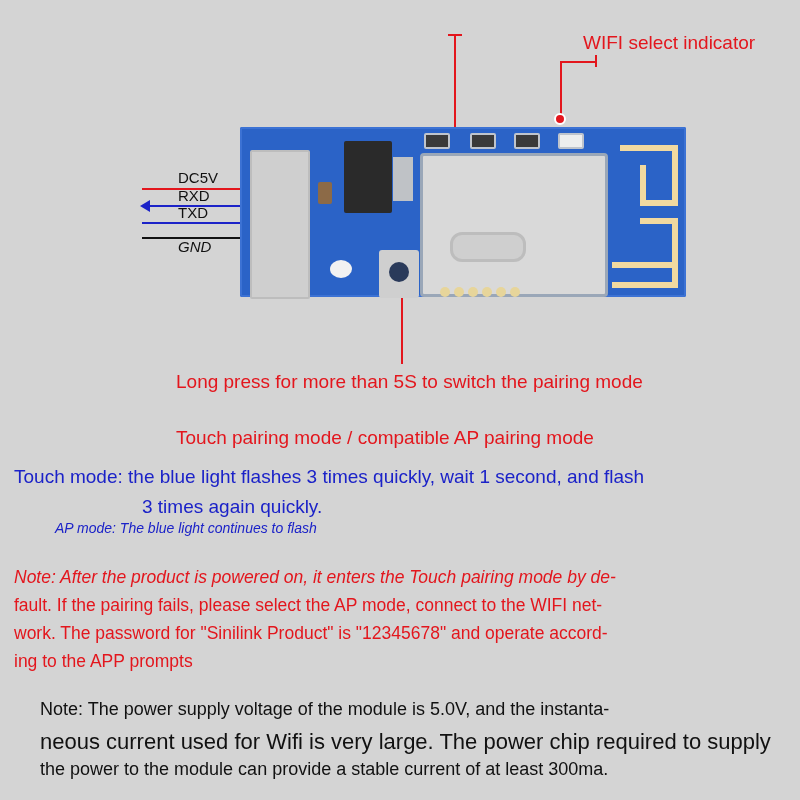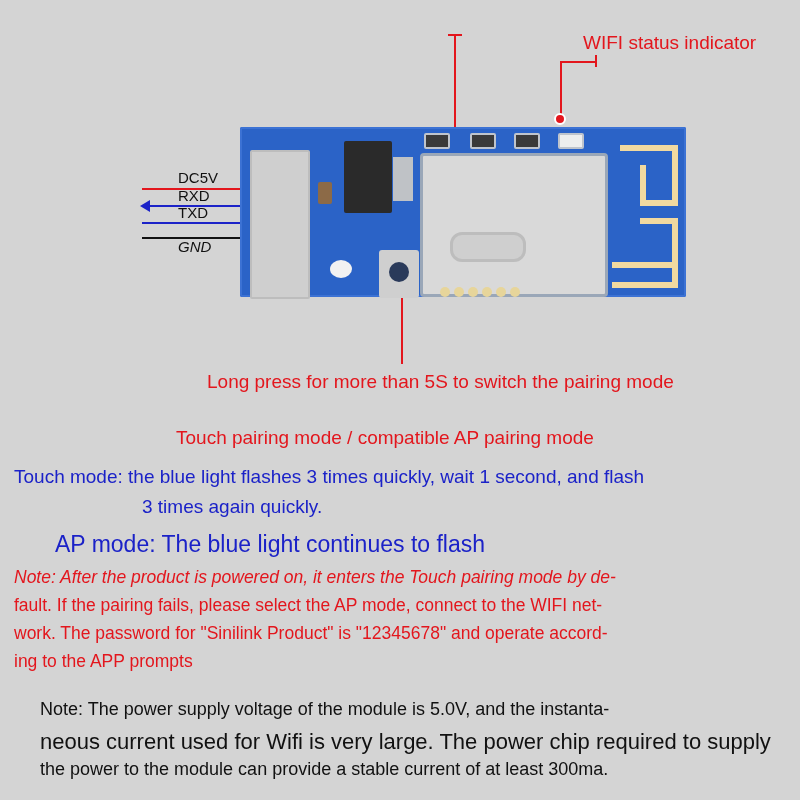--- a/index.html
+++ b/index.html
@@ -19,21 +19,21 @@
   .hole{left:330px;top:260px;width:22px;height:18px;background:#f2f2f2;border-radius:50%;}
   .pad{width:10px;height:10px;border-radius:50%;background:#e7d59a;top:287px;}
   .smd{width:22px;height:12px;background:#3a3a3a;border:2px solid #bfc4cc;border-radius:2px;}
   .ant{background:#f1d9a0;}
   .line{position:absolute;}
   .wifi-badge{left:450px;top:232px;width:70px;height:24px;border:3px solid #bdbdbd;border-radius:12px;background:#cfcfcf;}
 </style>
 </head>
 <body>
 
-<div class="txt red" style="left:583px;top:32px;font-size:19px;">WIFI status indicator</div>
+<div class="txt red" style="left:583px;top:32px;font-size:19px;">WIFI select indicator</div>
 <div class="line" style="left:560px;top:61px;width:36px;height:2px;background:#e3161d;"></div>
 <div class="line" style="left:595px;top:55px;width:2px;height:12px;background:#e3161d;"></div>
 <div class="line" style="left:560px;top:61px;width:2px;height:56px;background:#e3161d;"></div>
 <div class="abs" style="left:554px;top:113px;width:12px;height:12px;border-radius:50%;background:#e3161d;border:2px solid #fff;box-sizing:border-box;"></div>
 
 <div class="line" style="left:454px;top:34px;width:2px;height:96px;background:#e3161d;"></div>
 <div class="line" style="left:448px;top:34px;width:14px;height:2px;background:#e3161d;"></div>
 
 <div class="txt dark" style="left:178px;top:169px;font-size:15px;">DC5V</div>
 <div class="line" style="left:142px;top:188px;width:100px;height:2px;background:#e3161d;"></div>
@@ -71,26 +71,26 @@
 <div class="abs ant" style="left:620px;top:145px;width:58px;height:6px;"></div>
 <div class="abs ant" style="left:672px;top:145px;width:6px;height:58px;"></div>
 <div class="abs ant" style="left:640px;top:165px;width:6px;height:40px;"></div>
 <div class="abs ant" style="left:640px;top:200px;width:38px;height:6px;"></div>
 <div class="abs ant" style="left:640px;top:218px;width:38px;height:6px;"></div>
 <div class="abs ant" style="left:672px;top:218px;width:6px;height:70px;"></div>
 <div class="abs ant" style="left:612px;top:262px;width:66px;height:6px;"></div>
 <div class="abs ant" style="left:612px;top:282px;width:66px;height:6px;"></div>
 
 <div class="line" style="left:401px;top:298px;width:2px;height:66px;background:#e3161d;"></div>
-<div class="txt red" style="left:176px;top:371px;font-size:19px;margin-left:31px;">Long press for more than 5S to switch the pairing mode</div>
+<div class="txt red" style="left:176px;top:371px;font-size:19px;">Long press for more than 5S to switch the pairing mode</div>
 <div class="txt red" style="left:176px;top:410px;font-size:19px;margin-top:17px;">Touch pairing mode / compatible AP pairing mode</div>
 
 <div class="txt blue" style="left:14px;top:466px;font-size:19px;">Touch mode: the blue light flashes 3 times quickly, wait 1 second, and flash</div>
 <div class="txt blue" style="left:142px;top:496px;font-size:19px;">3  times again quickly.</div>
-<div class="txt blue" style="left:55px;top:531px;font-size:23px;">AP mode: The blue light continues to flash</div>
+<div class="txt blue" style="left:55px;top:520px;font-size:14px;font-style:italic;">AP mode: The blue light continues to flash</div>
 
 <div class="txt red" style="left:14px;top:567px;font-size:17.5px;font-style:italic;">Note: After the product is powered on, it enters the Touch pairing mode by de-</div>
 <div class="txt red" style="left:14px;top:595px;font-size:17.5px;">fault. If the pairing fails, please select the AP mode, connect to the WIFI net-</div>
 <div class="txt red" style="left:14px;top:623px;font-size:17.5px;">work. The password for "Sinilink Product" is "12345678" and operate accord-</div>
 <div class="txt red" style="left:14px;top:651px;font-size:17.5px;">ing to the APP prompts</div>
 
 <div class="txt dark" style="left:40px;top:699px;font-size:18px;">Note: The power supply voltage of the module is 5.0V, and the instanta-</div>
 <div class="txt dark" style="left:40px;top:729px;font-size:22px;">neous current used for Wifi is very large. The power chip required to supply</div>
 <div class="txt dark" style="left:40px;top:759px;font-size:18px;">the power to the module can provide a stable current of at least 300ma.</div>
 

